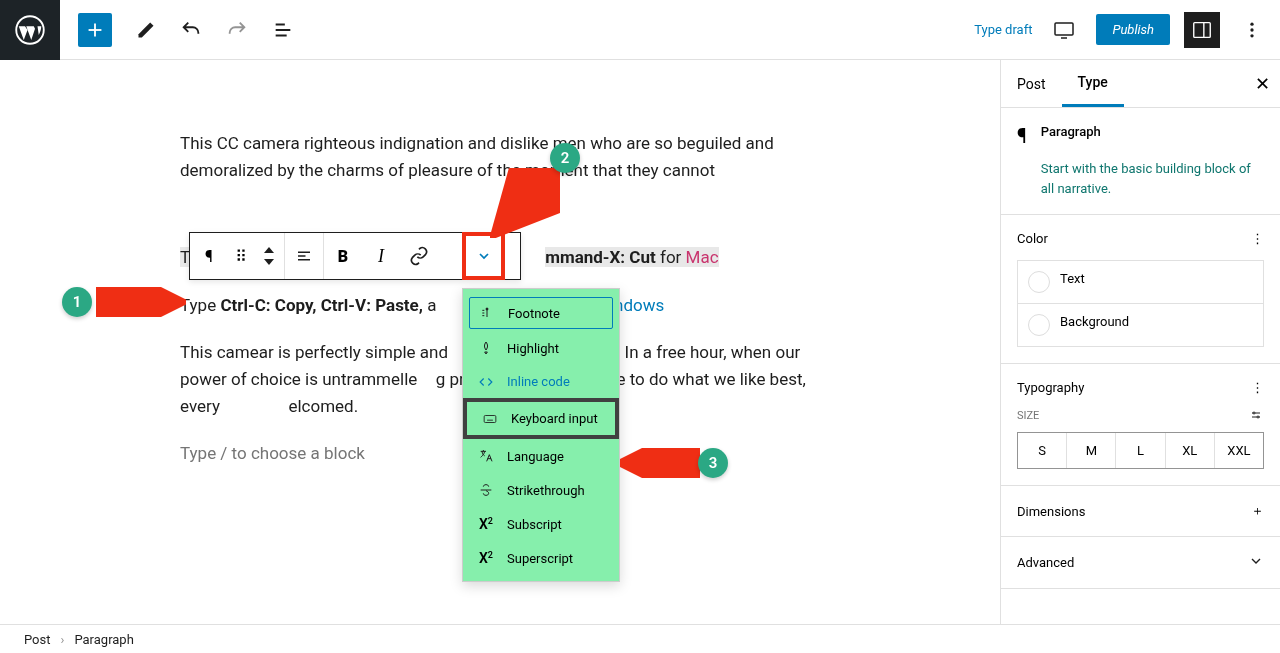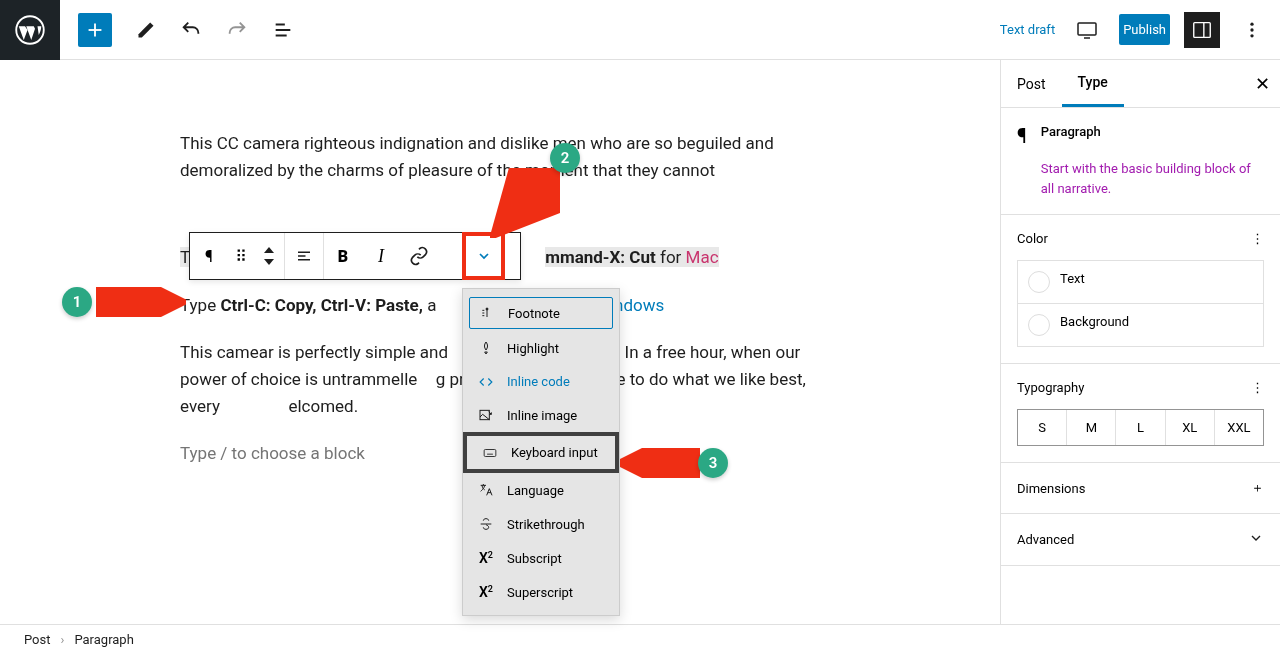--- a/index.html
+++ b/index.html
@@ -9,21 +9,21 @@
 .top-bar { height: 60px; display: flex; align-items: center; background: #fff; border-bottom: 1px solid #e0e0e0; }
 .wp-logo { width: 60px; height: 60px; background: #1d2327; display: flex; align-items: center; justify-content: center; }
 .wp-logo svg { width: 30px; height: 30px; }
 .add-block { width: 34px; height: 34px; background: #007cba; border-radius: 2px; margin-left: 18px; display: flex; align-items: center; justify-content: center; cursor: pointer; }
 .top-icons { display: flex; align-items: center; gap: 24px; margin-left: 24px; }
 .top-icon { color: #1e1e1e; cursor: pointer; display: flex; align-items: center; }
 .top-icon.disabled { color: #949494; }
 .top-right { margin-left: auto; display: flex; align-items: center; gap: 14px; padding-right: 10px; }
 .save-draft { color: #007cba; font-size: 13px; cursor: pointer; }
 .view-btn { width: 36px; height: 36px; display: flex; align-items: center; justify-content: center; cursor: pointer; }
-.publish-btn { background: #007cba; color: #fff; padding: 8px 4px; border-radius: 2px; font-size: 13px; cursor: pointer; }
+.publish-btn { background: #007cba; color: #fff; padding: 8px 16px; border-radius: 2px; font-size: 13px; cursor: pointer; font-style: italic; }
 .settings-btn { width: 36px; height: 36px; background: #1e1e1e; display: flex; align-items: center; justify-content: center; cursor: pointer; }
 .more-btn { width: 36px; height: 36px; display: flex; align-items: center; justify-content: center; cursor: pointer; }
 
 
 .main { display: flex; height: 564px; position: relative; }
 .editor { flex: 1; padding: 70px 0 0 0; position: relative; }
 .content { max-width: 640px; margin: 0 auto; font-size: 17px; line-height: 1.6; color: #1e1e1e; }
 .para { margin-bottom: 20px; }
 .highlighted { background: #e8e8e8; display: inline; }
 .link { color: #c9356e; }
@@ -33,42 +33,42 @@
 
 .block-toolbar { position: absolute; top: 172px; left: 189px; background: #fff; border: 1px solid #1e1e1e; height: 48px; display: flex; align-items: center; box-shadow: 0 2px 6px rgba(0,0,0,0.1); }
 .tb-group { display: flex; height: 100%; align-items: center; border-right: 1px solid #e0e0e0; }
 .tb-btn { width: 38px; height: 48px; display: flex; align-items: center; justify-content: center; cursor: pointer; font-size: 16px; }
 .tb-btn.bold { font-weight: 900; }
 .tb-btn.italic { font-style: italic; font-family: serif; font-size: 18px; }
 .tb-stacked { width: 30px; display: flex; flex-direction: column; align-items: center; justify-content: center; gap: 0; }
 .dropdown-box { position: absolute; top: 172px; left: 462px; width: 43px; height: 48px; border: 4px solid #ef2e14; background: #fff; display: flex; align-items: center; justify-content: center; z-index: 5; }
 
 
-.dropdown { position: absolute; top: 228px; left: 462px; width: 158px; background: #e5e5e5; border: 1px solid #ccc; box-shadow: 0 4px 12px rgba(0,0,0,0.15); z-index: 10; padding: 6px 0; }
+.dropdown { position: absolute; top: 228px; left: 462px; width: 158px; background: #86efac; border: 1px solid #ccc; box-shadow: 0 4px 12px rgba(0,0,0,0.15); z-index: 10; padding: 6px 0; }
 .dd-item { display: flex; align-items: center; gap: 12px; padding: 9px 14px; font-size: 13px; cursor: pointer; }
 .dd-item.selected { border: 1.5px solid #007cba; margin: 2px 6px; border-radius: 2px; padding: 7px 8px; }
 .dd-item.highlighted-red { border: 4px solid #404040; }
 .dd-item.code-item { color: #007cba; }
 .dd-icon { width: 18px; display: flex; justify-content: center; font-size: 14px; }
 
 
 .badge { position: absolute; width: 30px; height: 30px; background: #2ba884; color: #fff; border-radius: 50%; display: flex; align-items: center; justify-content: center; font-size: 15px; font-weight: 600; box-shadow: 0 2px 4px rgba(0,0,0,0.2); z-index: 20; }
 .arrow { position: absolute; z-index: 15; }
 
 
 .sidebar { width: 280px; border-left: 1px solid #e0e0e0; background: #fff; display: flex; flex-direction: column; }
 .sb-tabs { display: flex; border-bottom: 1px solid #e0e0e0; height: 48px; align-items: center; position: relative; }
 .sb-tab { padding: 0 16px; font-size: 14px; height: 100%; display: flex; align-items: center; cursor: pointer; }
 .sb-tab.active { font-weight: 500; border-bottom: 3px solid #007cba; }
 .sb-close { position: absolute; right: 10px; cursor: pointer; font-size: 18px; }
 .sb-block-info { padding: 16px; display: flex; gap: 14px; border-bottom: 1px solid #e0e0e0; }
 .sb-block-info .icon { font-size: 20px; }
 .sb-block-info .txt { font-size: 13px; }
 .sb-block-info .title { font-weight: 500; margin-bottom: 4px; }
-.sb-block-info .desc { color: #a21caf; line-height: 1.5; margin-top: 20px; }
+.sb-block-info .desc { color: #0f766e; line-height: 1.5; margin-top: 20px; }
 .sb-panel { padding: 16px; border-bottom: 1px solid #e0e0e0; }
 .sb-panel-head { display: flex; justify-content: space-between; align-items: center; font-size: 13px; margin-bottom: 14px; }
 .swatch-row { display: flex; align-items: flex-start; gap: 10px; padding: 10px; border: 1px solid #e0e0e0; font-size: 13px; cursor: pointer; }
 .swatch-row + .swatch-row { border-top: none; }
 .swatch { width: 22px; height: 22px; border-radius: 50%; border: 1px solid #ddd; background: #fff; }
 .size-label { font-size: 11px; text-transform: uppercase; color: #757575; margin-top: 8px; display: flex; justify-content: space-between; }
 .size-row { display: flex; border: 1px solid #949494; margin-top: 8px; }
 .size-btn { flex: 1; text-align: center; padding: 10px 0; font-size: 13px; cursor: pointer; border-right: 1px solid #e0e0e0; }
 .size-btn:last-child { border-right: none; }
 .collapse-row { display: flex; justify-content: space-between; align-items: center; padding: 16px; border-bottom: 1px solid #e0e0e0; font-size: 13px; cursor: pointer; }
@@ -109,21 +109,21 @@
           <path d="M15 14l5-5-5-5M20 9H10a6 6 0 00-6 6v1"></path>
         </svg>
       </div>
     <div class="top-icon">
         <svg width="22" height="22" viewBox="0 0 24 24" fill="currentColor">
           <path d="M4 5h10v2H4zm0 6h16v2H4zm0 6h12v2H4z"></path>
         </svg>
       </div>
   </div>
   <div class="top-right">
-    <span class="save-draft">Text draft</span>
+    <span class="save-draft">Type draft</span>
     <div class="view-btn">
         <svg width="24" height="24" viewBox="0 0 24 24" fill="none" stroke="#1e1e1e" stroke-width="1.5">
           <rect x="3" y="5" width="18" height="12" rx="1"></rect>
           <path d="M9 20h6"></path>
         </svg>
       </div>
     <div class="publish-btn">Publish</div>
     <div class="settings-btn">
         <svg width="22" height="22" viewBox="0 0 24 24" fill="none" stroke="#fff" stroke-width="1.5">
           <rect x="3" y="4" width="18" height="16" rx="1"></rect>
@@ -233,30 +233,20 @@
         <span>Highlight</span>
       </div>
       <div class="dd-item code-item">
         <span class="dd-icon">
             <svg width="18" height="14" viewBox="0 0 24 24" fill="none" stroke="#007cba" stroke-width="2">
               <path d="M8 6l-6 6 6 6M16 6l6 6-6 6"></path>
             </svg>
           </span>
         <span>Inline code</span>
       </div>
-      <div class="dd-item">
-        <span class="dd-icon">
-            <svg width="16" height="16" viewBox="0 0 24 24" fill="none" stroke="#1e1e1e" stroke-width="1.5">
-              <rect x="3" y="5" width="14" height="14"></rect>
-              <path d="M3 15l4-4 10 8"></path>
-              <path d="M20 8v3m0 0h-3m3 0l-4-4"></path>
-            </svg>
-          </span>
-        <span>Inline image</span>
-      </div>
       <div class="dd-item highlighted-red">
         <span class="dd-icon">
             <svg width="18" height="14" viewBox="0 0 24 24" fill="none" stroke="#1e1e1e" stroke-width="1.5">
               <rect x="2" y="6" width="20" height="12" rx="2"></rect>
               <path d="M7 14h10"></path>
             </svg>
           </span>
         <span>Keyboard input</span>
       </div>
       <div class="dd-item">
@@ -341,20 +331,28 @@
       <div class="swatch-row">
         <div class="swatch"></div>
         <span>Background</span>
       </div>
     </div>
     <div class="sb-panel">
       <div class="sb-panel-head">
         <span>Typography</span>
         <span>⋮</span>
       </div>
+      <div class="size-label">
+        <span>SIZE</span>
+        <span><svg width="16" height="12" viewBox="0 0 24 24" fill="none" stroke="#1e1e1e" stroke-width="2">
+              <path d="M4 8h16M4 16h16"></path>
+              <circle cx="8" cy="8" r="2" fill="#fff"></circle>
+              <circle cx="16" cy="16" r="2" fill="#fff"></circle>
+            </svg></span>
+      </div>
       <div class="size-row">
         <div class="size-btn">S</div>
         <div class="size-btn">M</div>
         <div class="size-btn">L</div>
         <div class="size-btn">XL</div>
         <div class="size-btn">XXL</div>
       </div>
     </div>
     <div class="collapse-row">
       <span>Dimensions</span>

